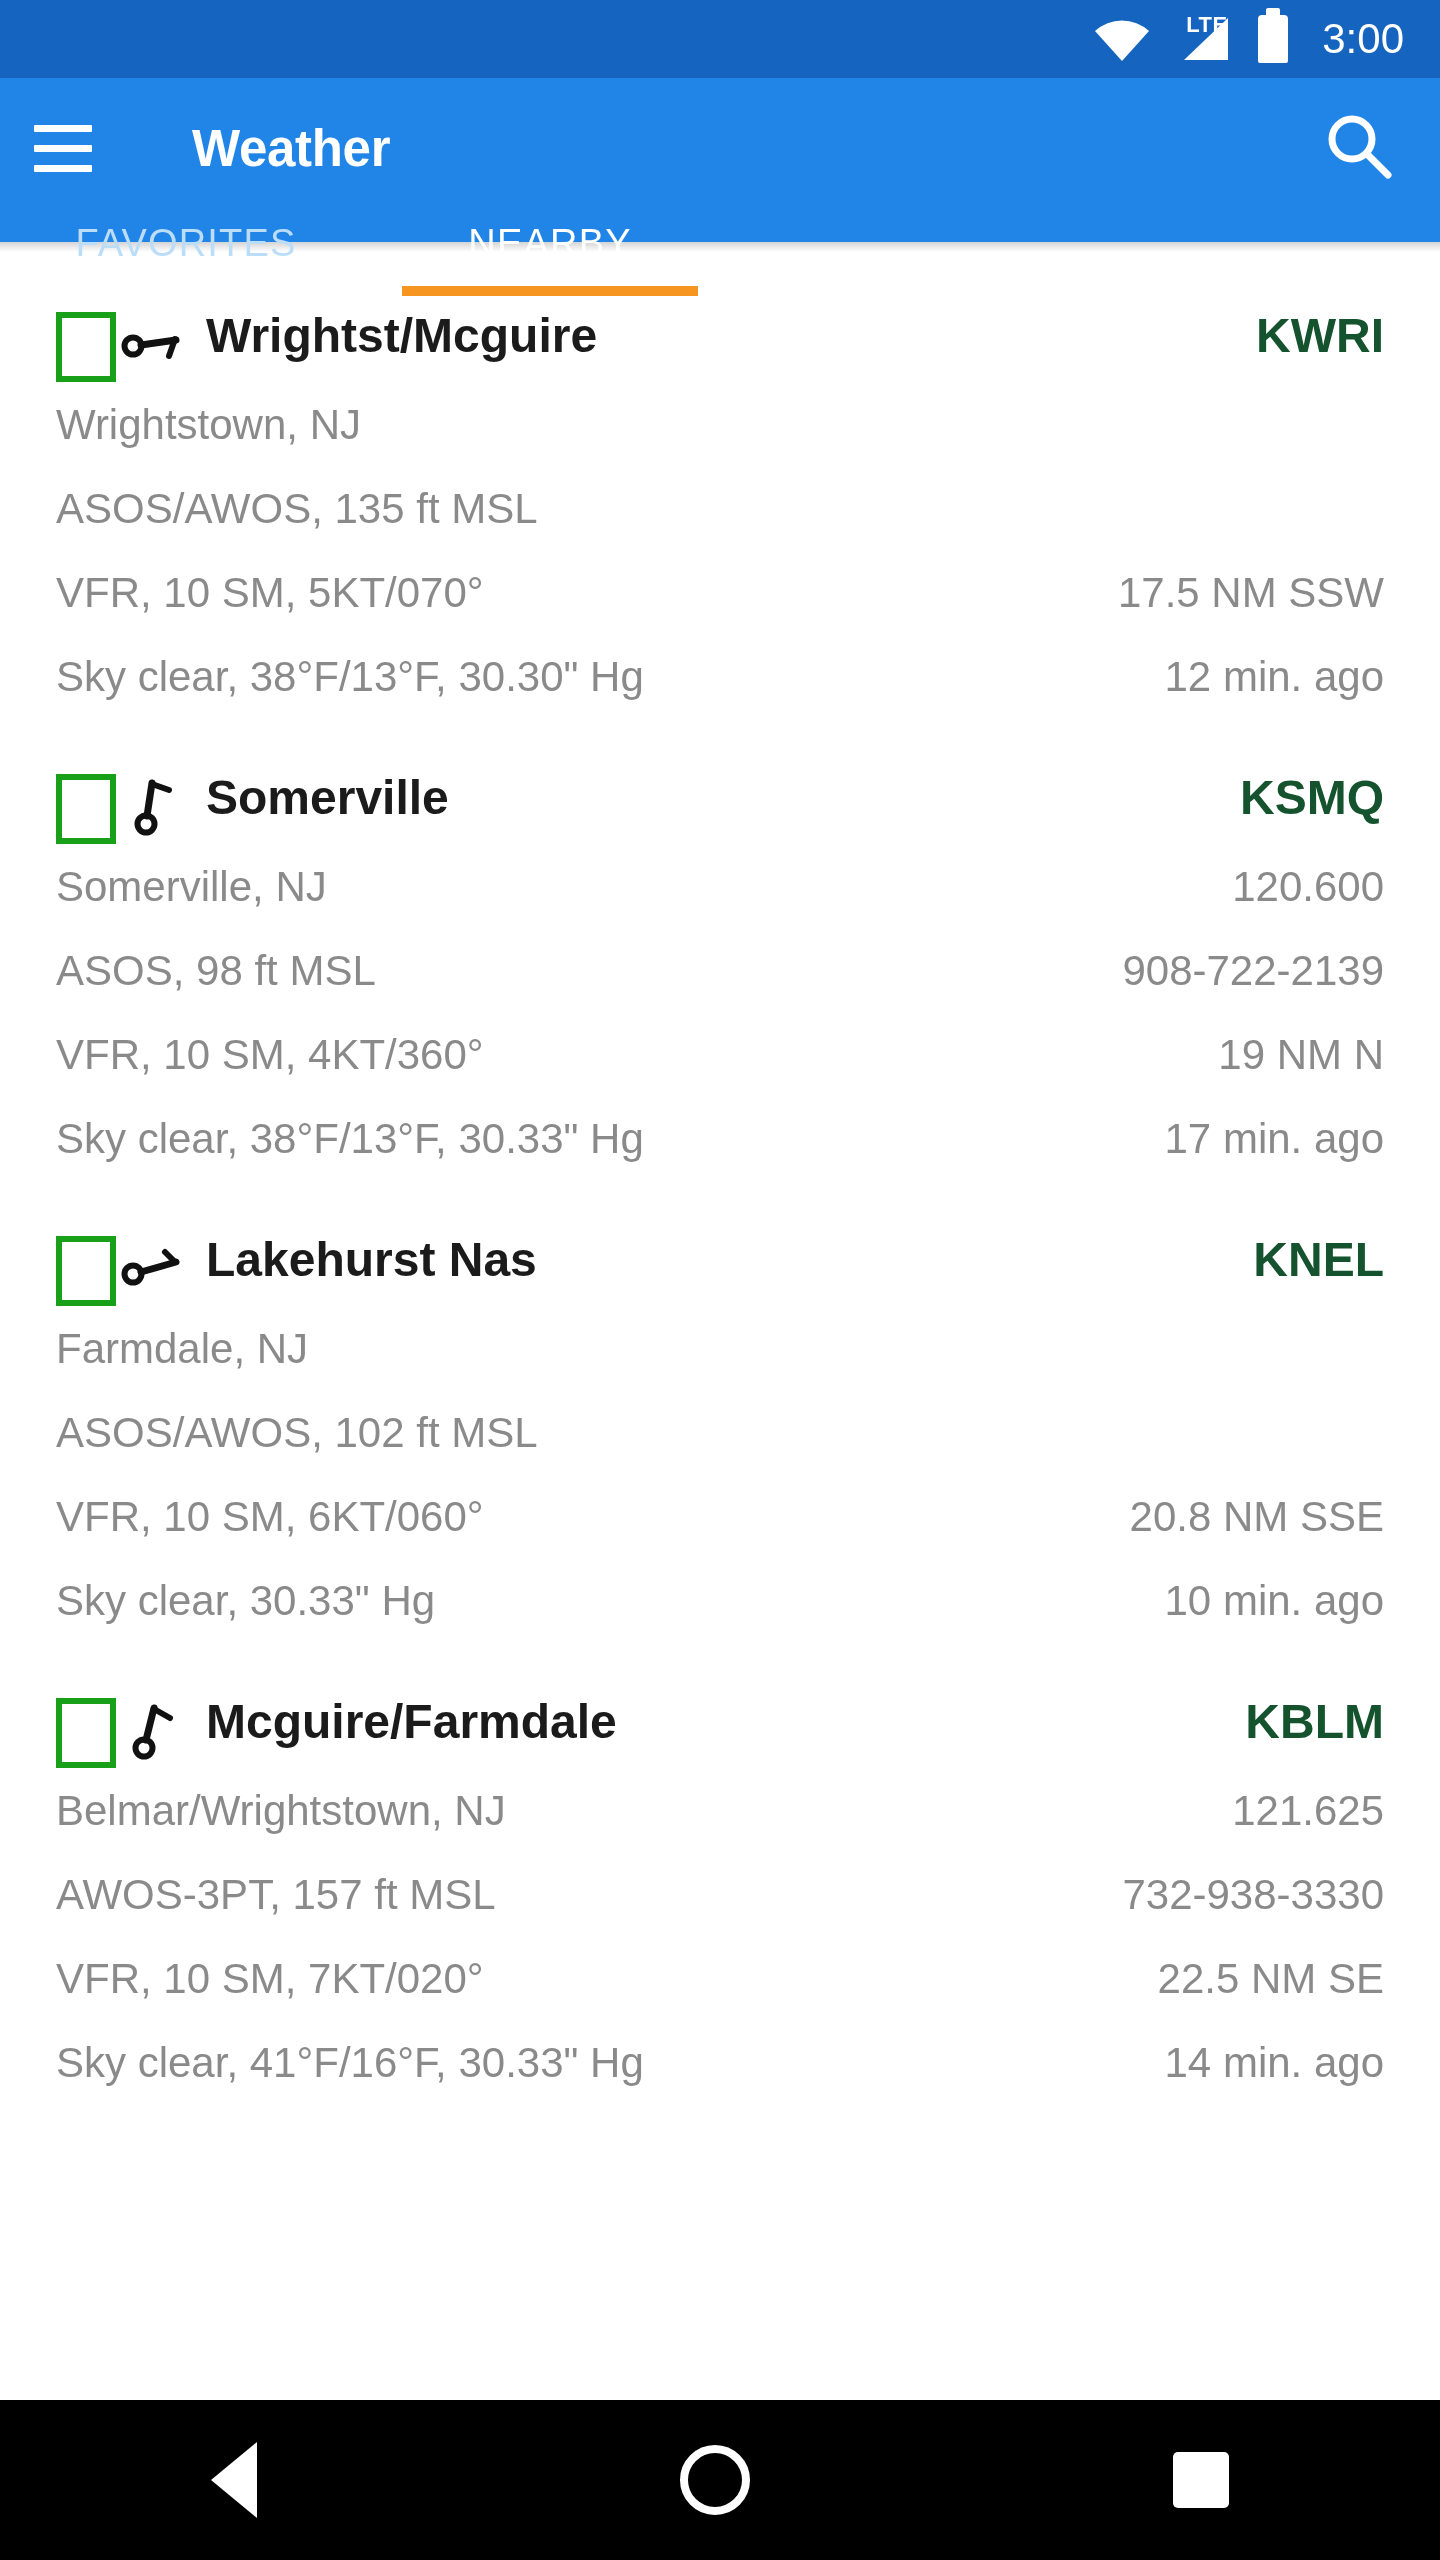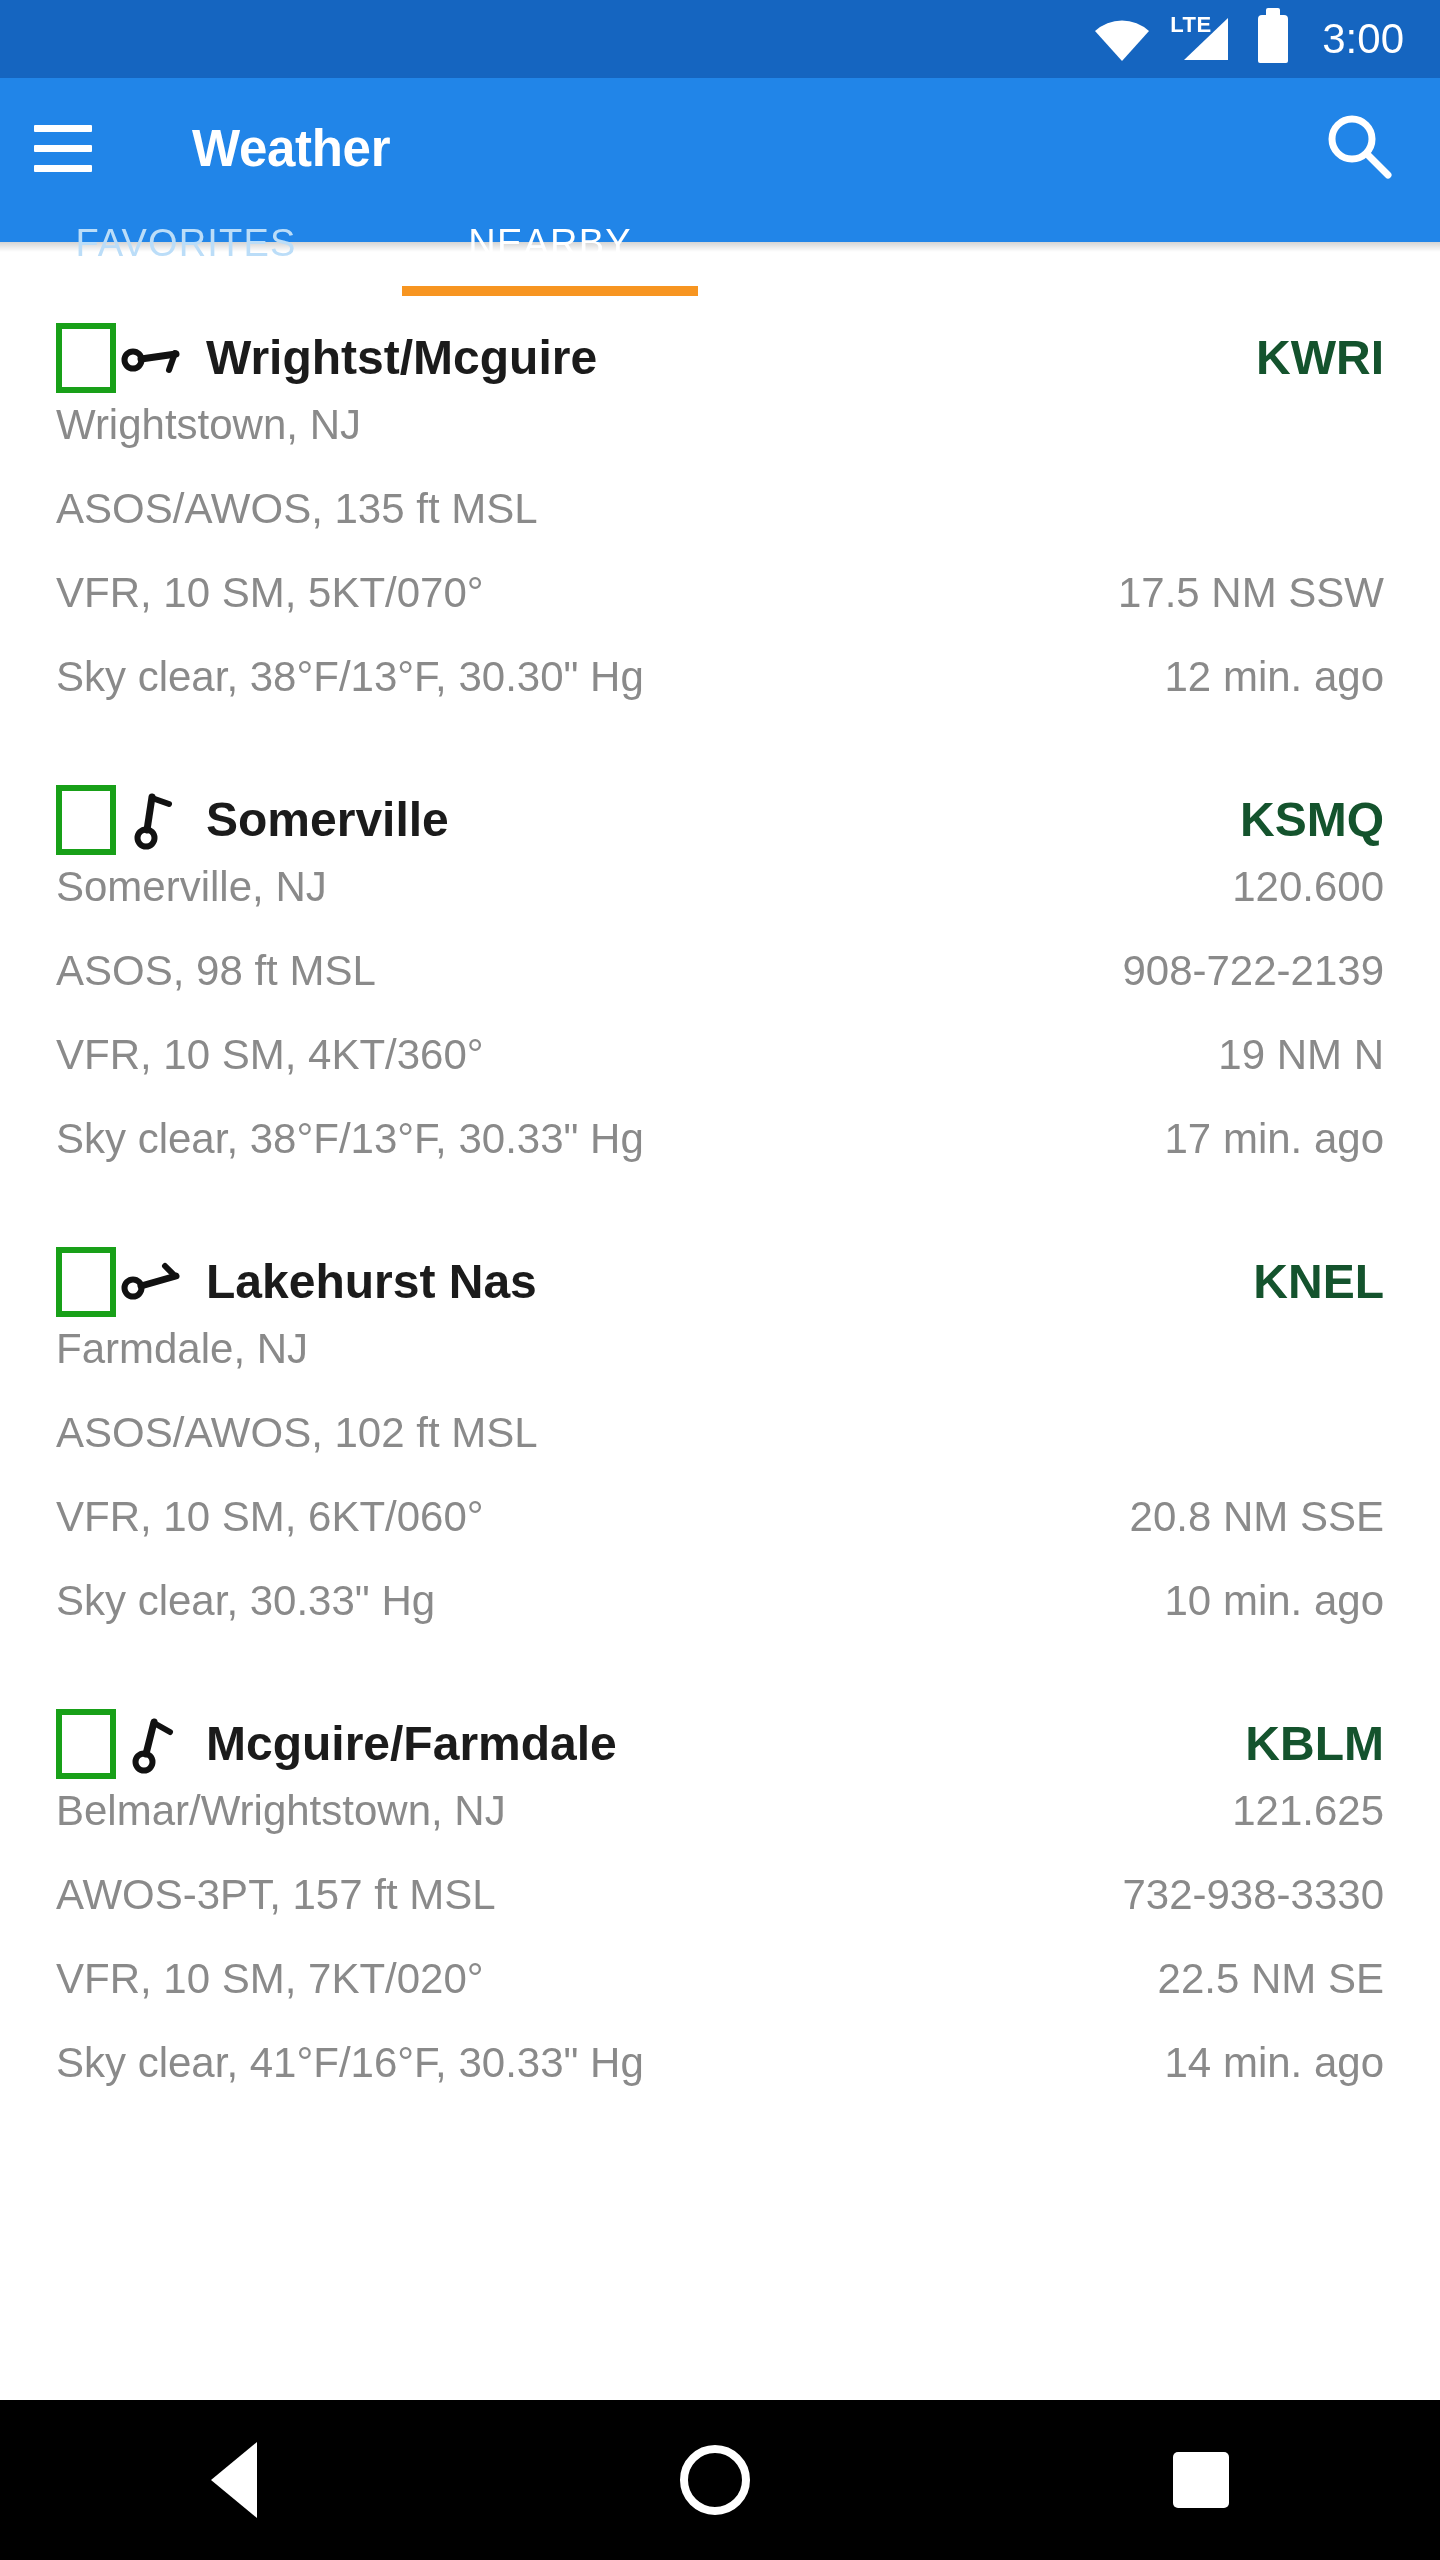--- a/index.html
+++ b/index.html
@@ -14,21 +14,21 @@
   
   .status-bar {
     height:78px; background:#1565C0;
     display:flex; align-items:center; justify-content:flex-end;
     padding-right:36px; gap:20px;
   }
   .sb-icon { display:flex; align-items:center; }
   .wifi-ico { width:56px; height:44px; }
   .lte-wrap { position:relative; width:62px; height:46px; display:flex; align-items:flex-end; }
   .lte-txt {
-    position:absolute; top:-2px; left:0;
+    position:absolute; top:-2px; left:16px;
     font-size:22px; font-weight:bold; color:#fff; letter-spacing:.5px;
     line-height:1;
   }
   .sig-tri { width:52px; height:46px; margin-left:8px; }
   .batt {
     width:30px; height:48px; border-radius:4px 4px 2px 2px;
     background:#fff; position:relative; margin-left:6px;
   }
   .batt::before {
     content:""; position:absolute; top:-7px; left:8px;
@@ -78,21 +78,21 @@
     height:10px;
     background:linear-gradient(to bottom, rgba(0,0,0,.17), rgba(0,0,0,0));
   }
 
   
   .list { position:absolute; top:296px; left:0; right:0; bottom:160px; overflow:hidden; }
   .station {
     padding:0 56px 0 56px;
   }
   .st-head {
-    display:flex; align-items:center; height:92px;
+    display:flex; height:92px;
   }
   .chk {
     width:60px; height:70px; border:6px solid #18A018; background:#fff;
     flex:0 0 auto; cursor:pointer;
   }
   .rwy-ico { width:64px; height:64px; flex:0 0 auto; margin-left:4px; }
   .st-name {
     font-size:48px; font-weight:bold; color:#1B1B1B;
     margin-left:22px; white-space:nowrap; line-height:1;
   }

